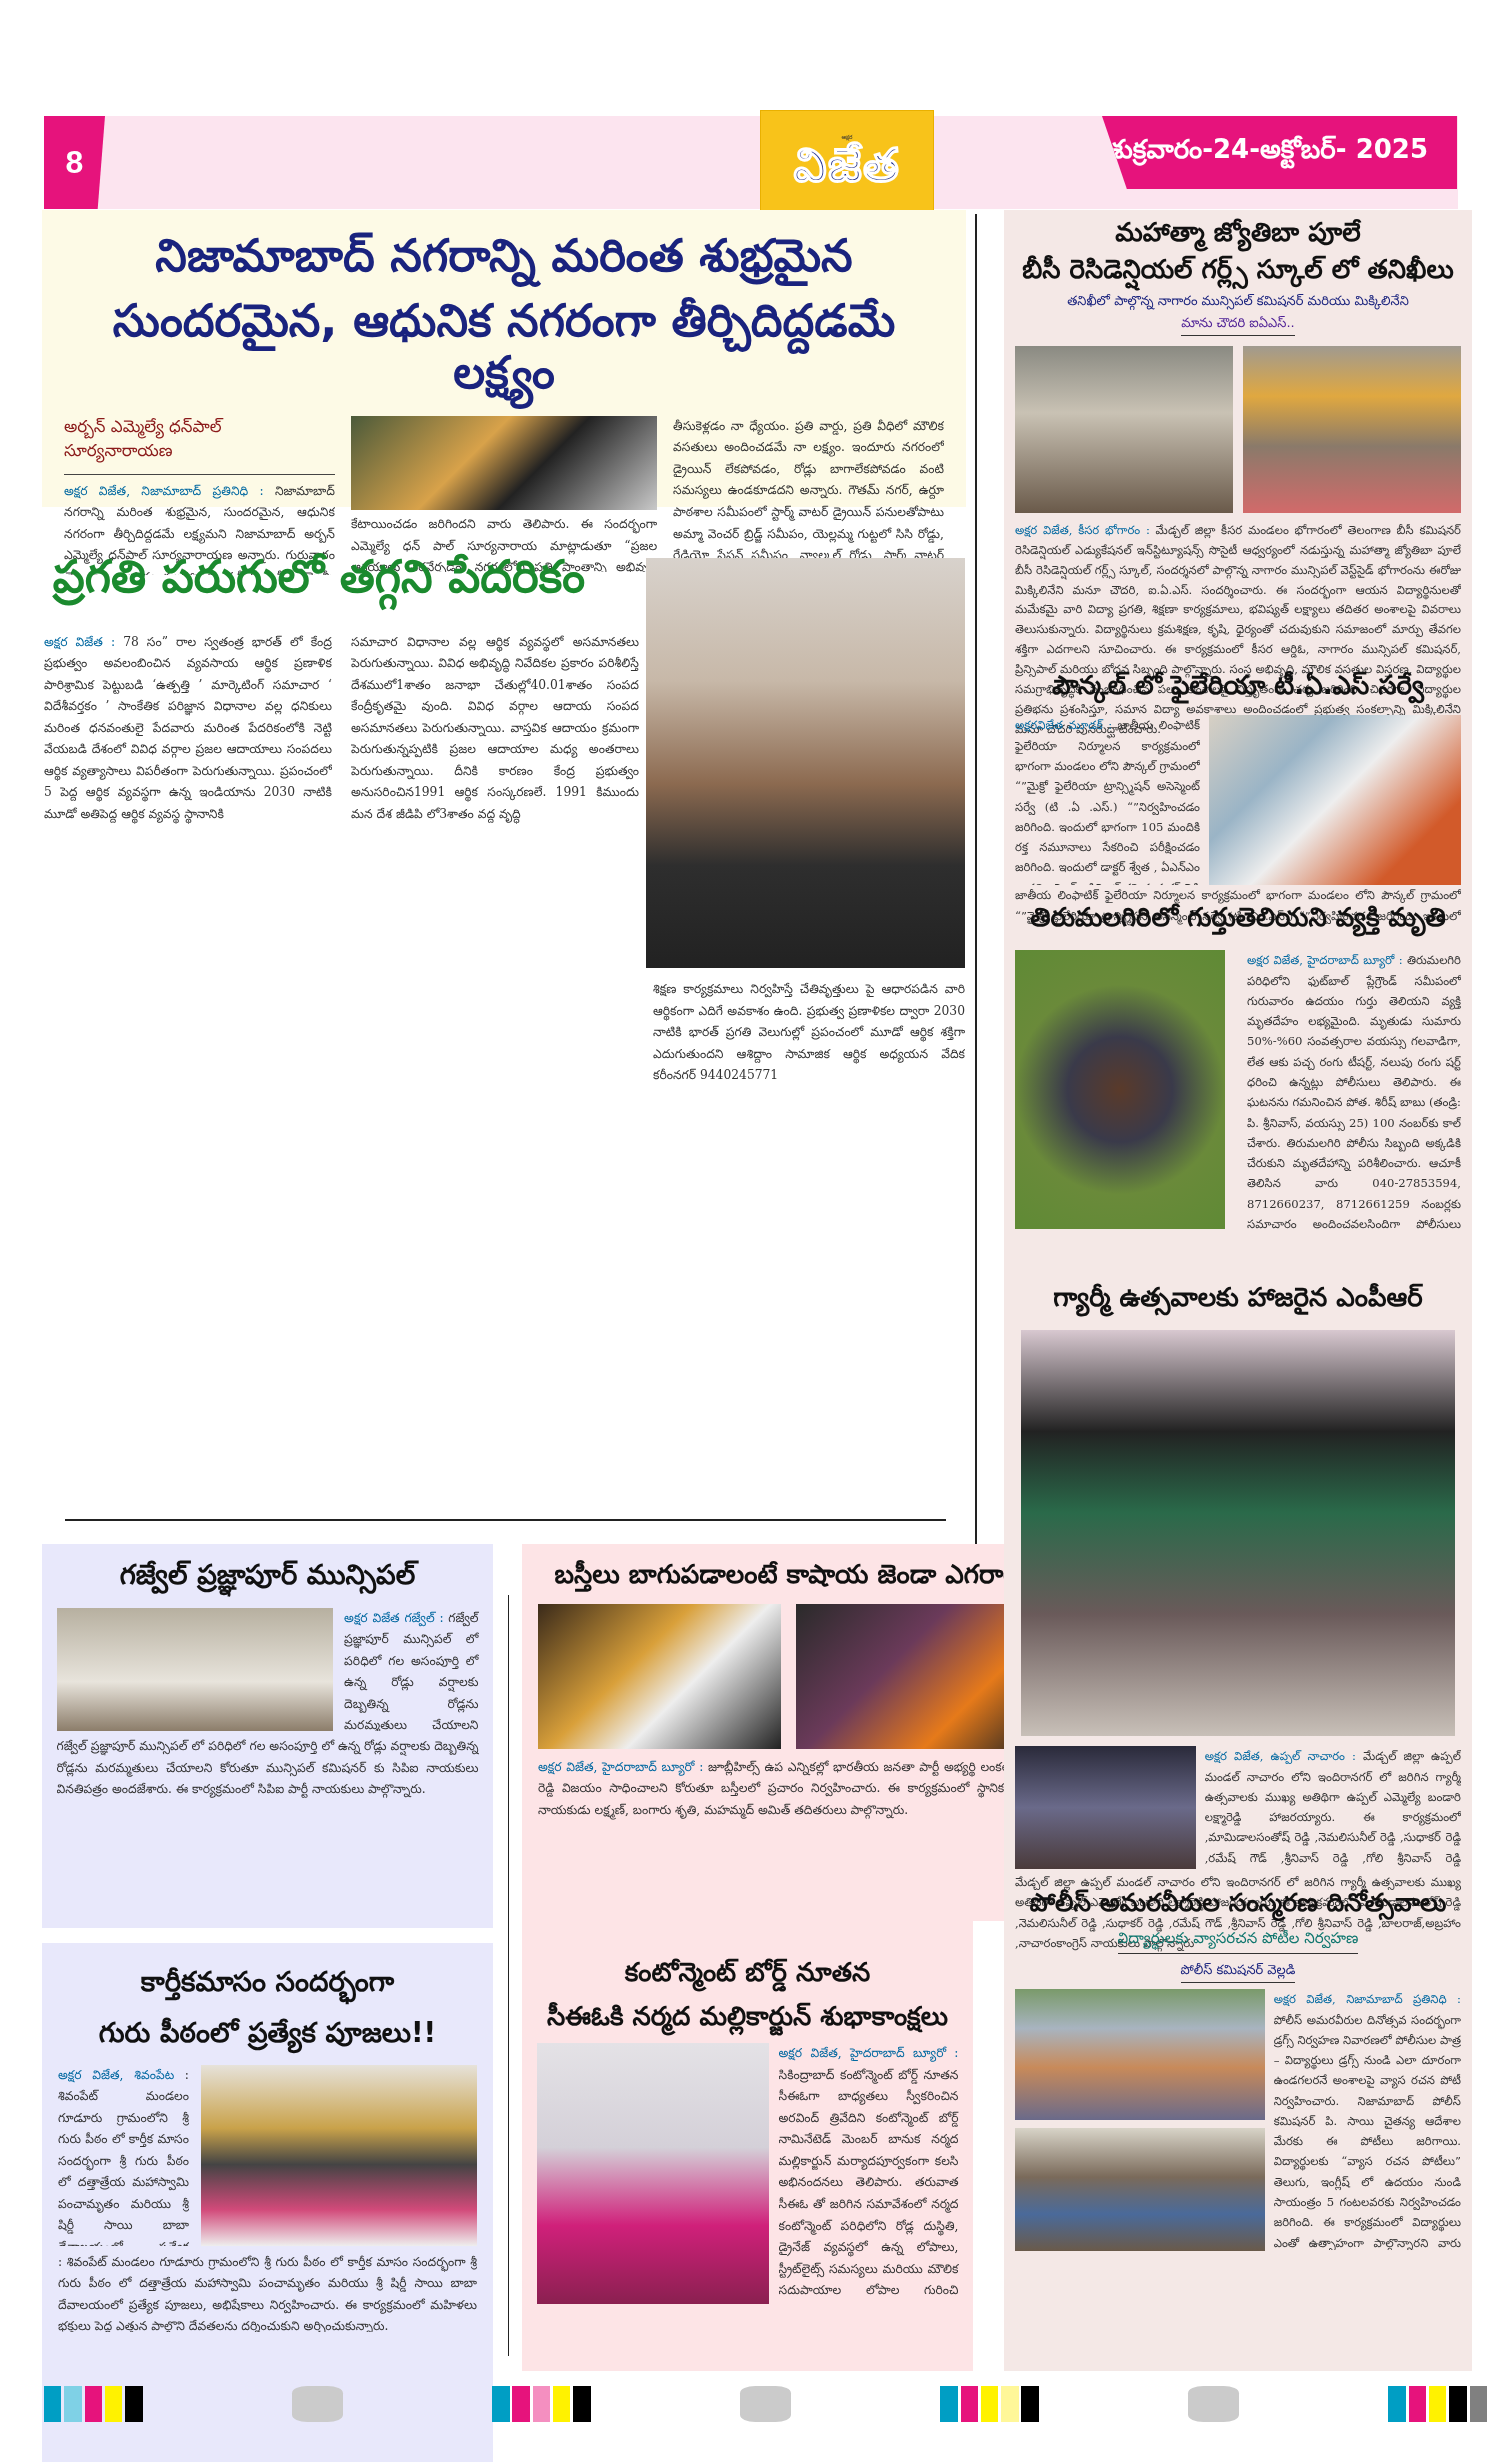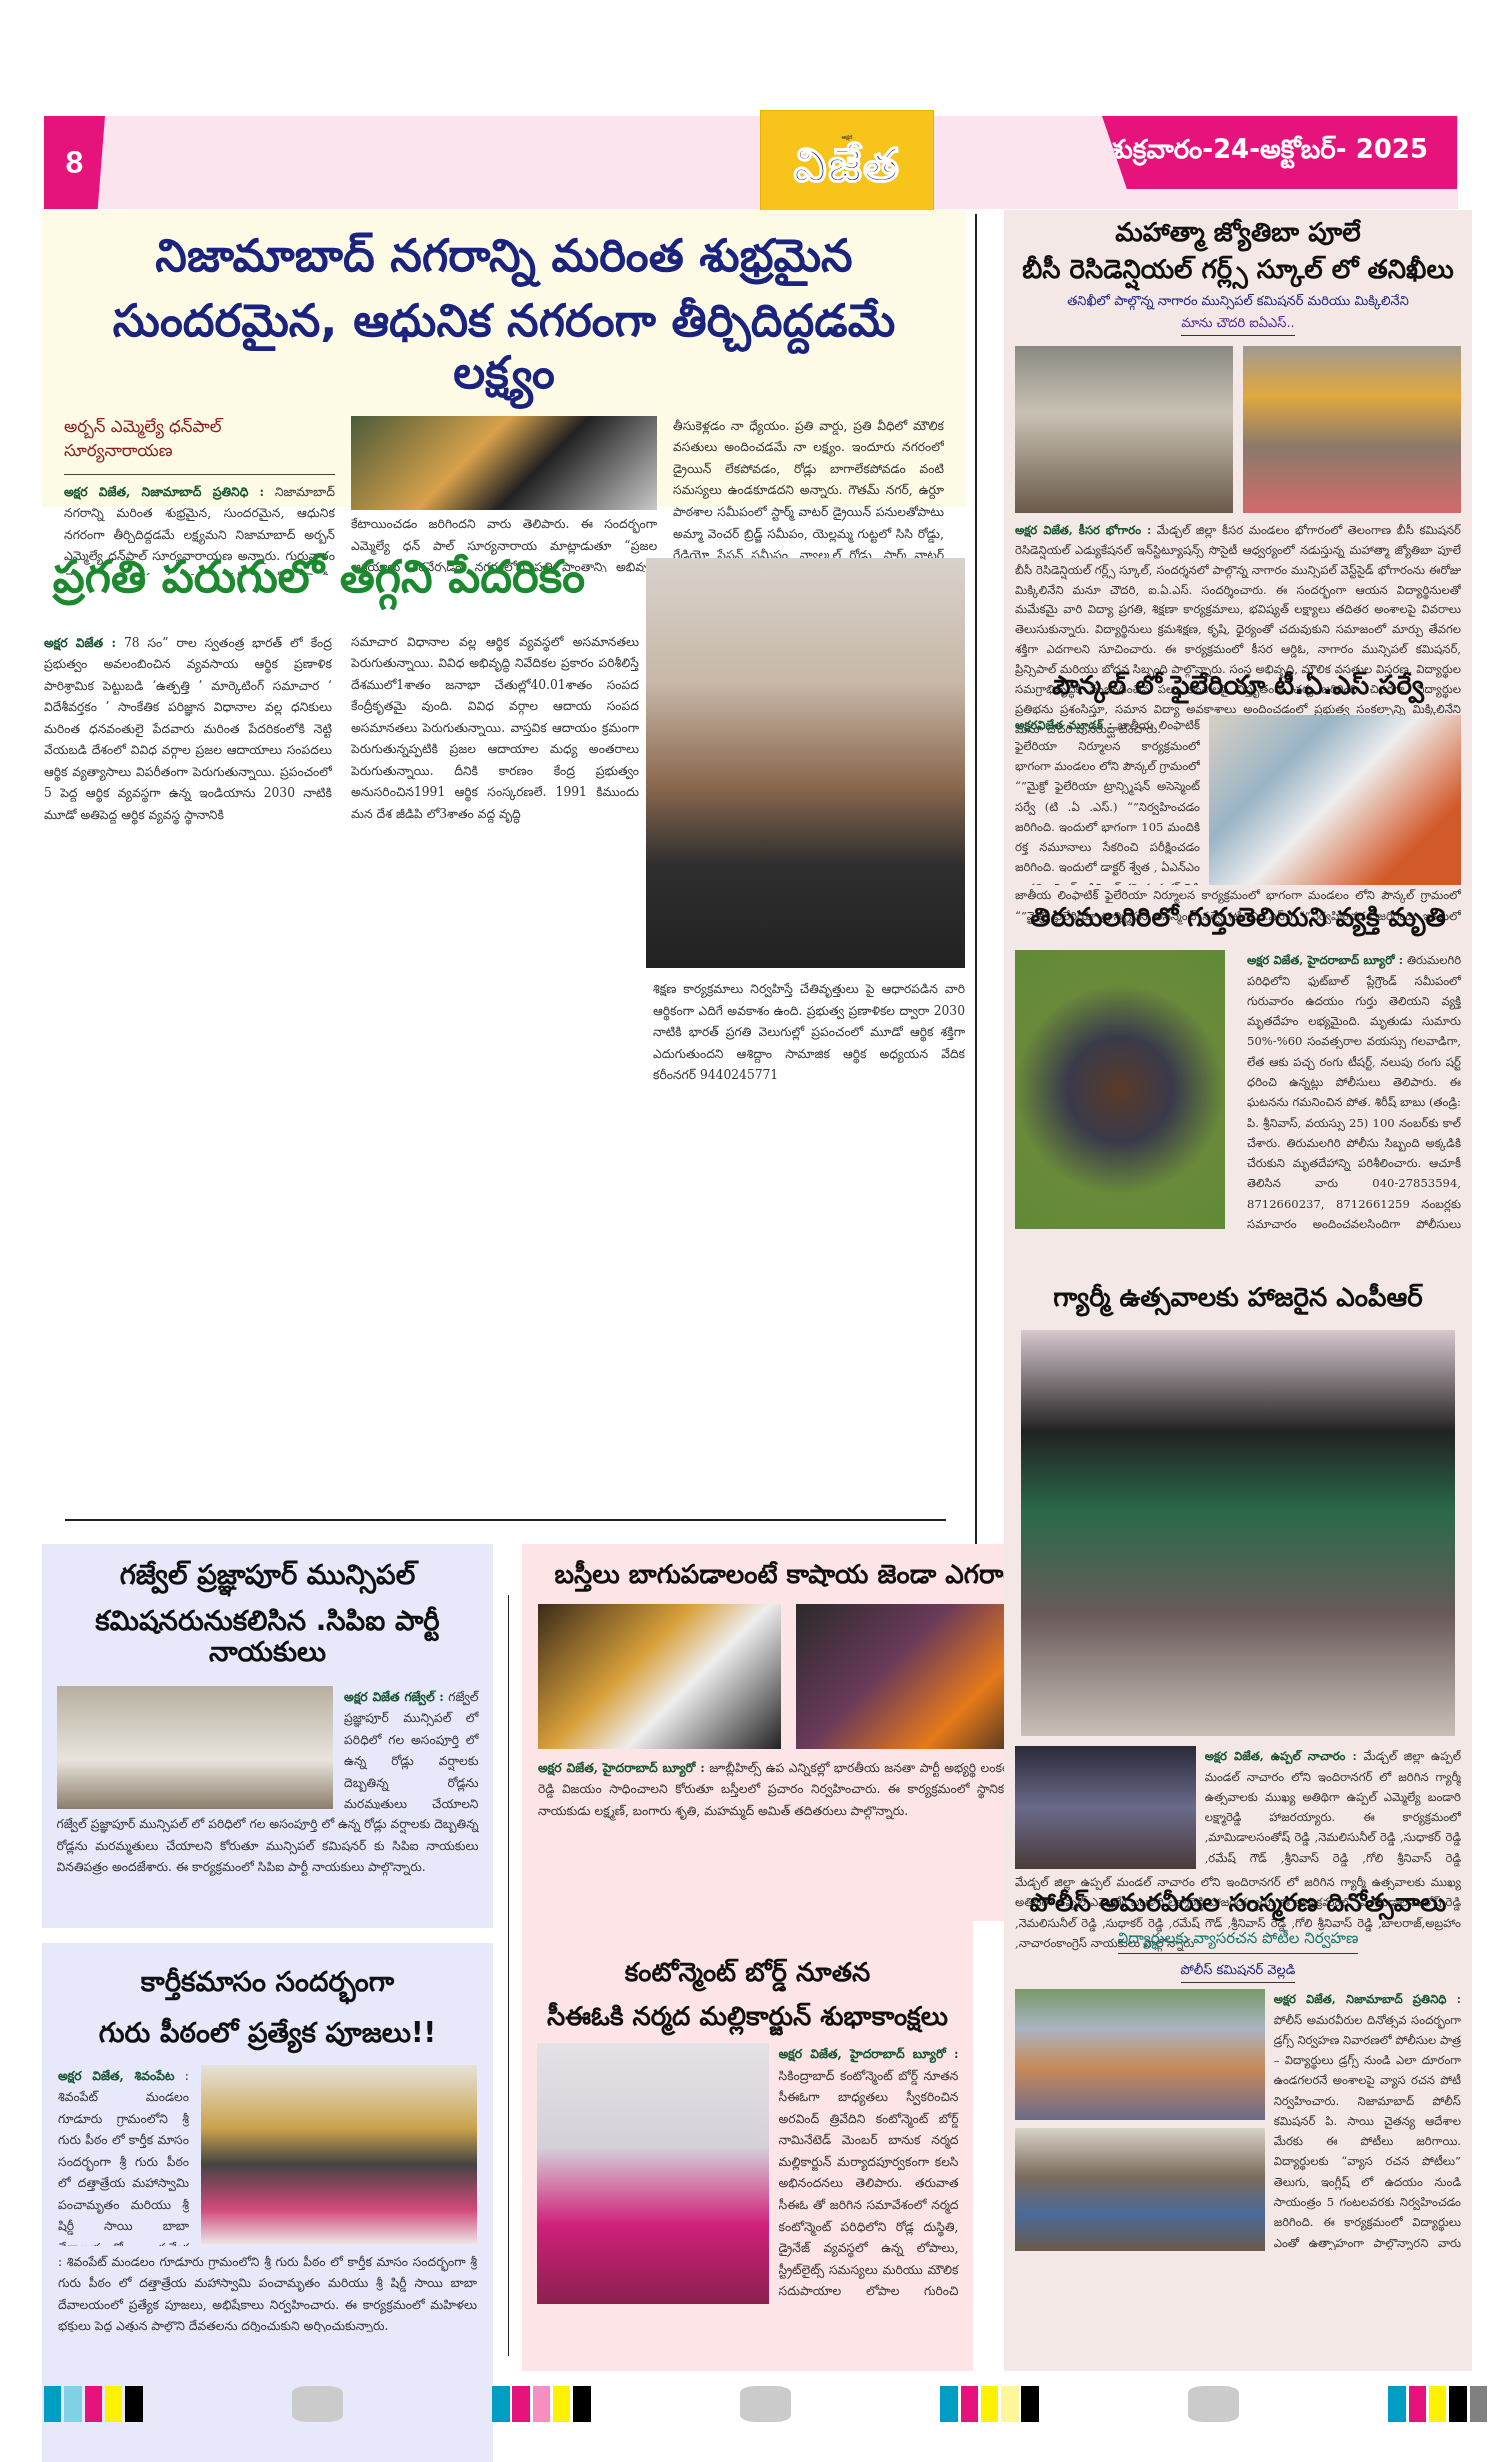--- a/index.html
+++ b/index.html
@@ -14,21 +14,21 @@
 .logo .sm{font-size:5.8px;color:#333}
 .datebar{left:1102px;top:116px;width:355px;height:73px;background:#e6137c;clip-path:polygon(0 0,100% 0,100% 100%,7% 100%);display:flex;align-items:center;justify-content:flex-end;padding-right:29px}
 .datebar span{color:#fff;font:bold 26px "DejaVu Sans",sans-serif}
 
 .panel-yellow{background:#fdfae6}
 .panel-rose{background:#f4e8e6}
 .panel-lav{background:#e8e8fb}
 .panel-pink{background:#fde4e6}
 .headline{font-weight:bold;text-align:center;line-height:1.15}
 .body{font-family:"DejaVu Serif",serif;font-size:12.3px;line-height:1.75;color:#333;text-align:justify}
-.dateline{color:#14532d;font-weight:bold}
+.dateline{color:#0369a1;font-weight:normal}
 .photo{background:linear-gradient(135deg,#7b8a6a,#b6a58a 40%,#5e6f8a);}
 .vrule{width:1.5px;background:#222}
 .hrule{height:2.2px;background:#222}
 .colorbar{display:flex;gap:2.9px}
 .colorbar div{width:17.4px;height:109px}
 .pill{width:51px;height:109px;background:#cbcbcb;border-radius:35%/8%}
 .underline{border-bottom:1.5px solid #333;display:inline-block;padding-bottom:2.9px}
 </style>
 </head>
 <body>
@@ -67,21 +67,20 @@
   <div style="display:flex;gap:19px;margin-top:29px;width:595px">
     <div class="body" style="flex:1;height:877px;overflow:hidden"><span class="dateline">అక్షర విజేత :</span> <span>78 సం” రాల స్వతంత్ర భారత్ లో కేంద్ర ప్రభుత్వం అవలంబించిన వ్యవసాయ ఆర్థిక ప్రణాళిక పారిశ్రామిక పెట్టుబడి ‘ఉత్పత్తి ’ మార్కెటింగ్ సమాచార ‘ విదేశీవర్తకం ’ సాంకేతిక పరిజ్ఞాన విధానాల వల్ల ధనికులు మరింత ధనవంతులై పేదవారు మరింత పేదరికంలోకి నెట్టి వేయబడి దేశంలో వివిధ వర్గాల ప్రజల ఆదాయాలు సంపదలు ఆర్థిక వ్యత్యాసాలు విపరీతంగా పెరుగుతున్నాయి. ప్రపంచంలో 5 పెద్ద ఆర్థిక వ్యవస్థగా ఉన్న ఇండియాను 2030 నాటికి మూడో అతిపెద్ద ఆర్థిక వ్యవస్థ స్థానానికి</span></div>
     <div class="body" style="flex:1;height:877px;overflow:hidden">సమాచార విధానాల వల్ల ఆర్థిక వ్యవస్థలో అసమానతలు పెరుగుతున్నాయి. వివిధ అభివృద్ధి నివేదికల ప్రకారం పరిశీలిస్తే దేశములో1శాతం జనాభా చేతుల్లో40.01శాతం సంపద కేంద్రీకృతమై వుంది. వివిధ వర్గాల ఆదాయ సంపద అసమానతలు పెరుగుతున్నాయి. వాస్తవిక ఆదాయం క్రమంగా పెరుగుతున్నప్పటికి ప్రజల ఆదాయాల మధ్య అంతరాలు పెరుగుతున్నాయి. దీనికి కారణం కేంద్ర ప్రభుత్వం అనుసరించిన1991 ఆర్థిక సంస్కరణలే. 1991 కిముందు మన దేశ జీడిపి లో3శాతం వద్ద వృద్ధి</div>
   </div>
   <div class="body" style="position:absolute;left:609px;top:428px;width:312px;height:493px;overflow:hidden"><span>శిక్షణ కార్యక్రమాలు నిర్వహిస్తే చేతివృత్తులు పై ఆధారపడిన వారి ఆర్థికంగా ఎదిగే అవకాశం ఉంది. ప్రభుత్వ ప్రణాళికల ద్వారా 2030 నాటికి భారత్ ప్రగతి వెలుగుల్లో ప్రపంచంలో మూడో ఆర్థిక శక్తిగా ఎదుగుతుందని ఆశిద్దాం</span> <span>సామాజిక ఆర్థిక అధ్యయన వేదిక కరీంనగర్ 9440245771</span></div>
 </div>
 <div class="abs hrule" style="left:65px;top:1519px;width:881px"></div>
 
 <div class="abs panel-lav" style="left:42px;top:1544px;width:451px;height:384px;padding:14.5px">
   <div class="headline" style="font-size:27.6px;color:#111">గజ్వేల్ ప్రజ్ఞాపూర్ మున్సిపల్</div>
-  <div class="headline" style="font-size:27.6px;color:#111;margin-top:14.5px">కమిషనరునుకలిసిన .సిపిఐ పార్టీ నాయకులు</div>
   <div style="display:flex;gap:11.6px;margin-top:17.4px">
     <div class="photo" style="width:276px;height:123px;background:linear-gradient(180deg,#b7b0a0,#e8e4dc 60%,#8c7d6a)"></div>
     <div class="body" style="flex:1;height:123px;overflow:hidden"><span class="dateline">అక్షర విజేత గజ్వేల్ :</span> <span>గజ్వేల్ ప్రజ్ఞాపూర్ మున్సిపల్ లో పరిధిలో గల అసంపూర్తి లో ఉన్న రోడ్లు వర్షాలకు దెబ్బతిన్న రోడ్లను మరమ్మతులు చేయాలని కోరుతూ మున్సిపల్ కమిషనర్ కు సిపిఐ నాయకులు వినతిపత్రం అందజేశారు. ఈ కార్యక్రమంలో సిపిఐ పార్టీ నాయకులు పాల్గొన్నారు.</span></div>
   </div>
   <div class="body" style="height:87px;overflow:hidden;margin-top:5.8px">గజ్వేల్ ప్రజ్ఞాపూర్ మున్సిపల్ లో పరిధిలో గల అసంపూర్తి లో ఉన్న రోడ్లు వర్షాలకు దెబ్బతిన్న రోడ్లను మరమ్మతులు చేయాలని కోరుతూ మున్సిపల్ కమిషనర్ కు సిపిఐ నాయకులు వినతిపత్రం అందజేశారు. ఈ కార్యక్రమంలో సిపిఐ పార్టీ నాయకులు పాల్గొన్నారు.</div>
 </div>
 
 <div class="abs panel-lav" style="left:42px;top:1943px;width:451px;height:548px;padding:16px">
   <div class="headline" style="font-size:27.6px;color:#111;margin-top:7.3px">కార్తీకమాసం సందర్భంగా</div>
   <div class="headline" style="font-size:27.6px;color:#111;margin-top:19px">గురు పీఠంలో ప్రత్యేక పూజలు!!</div>

